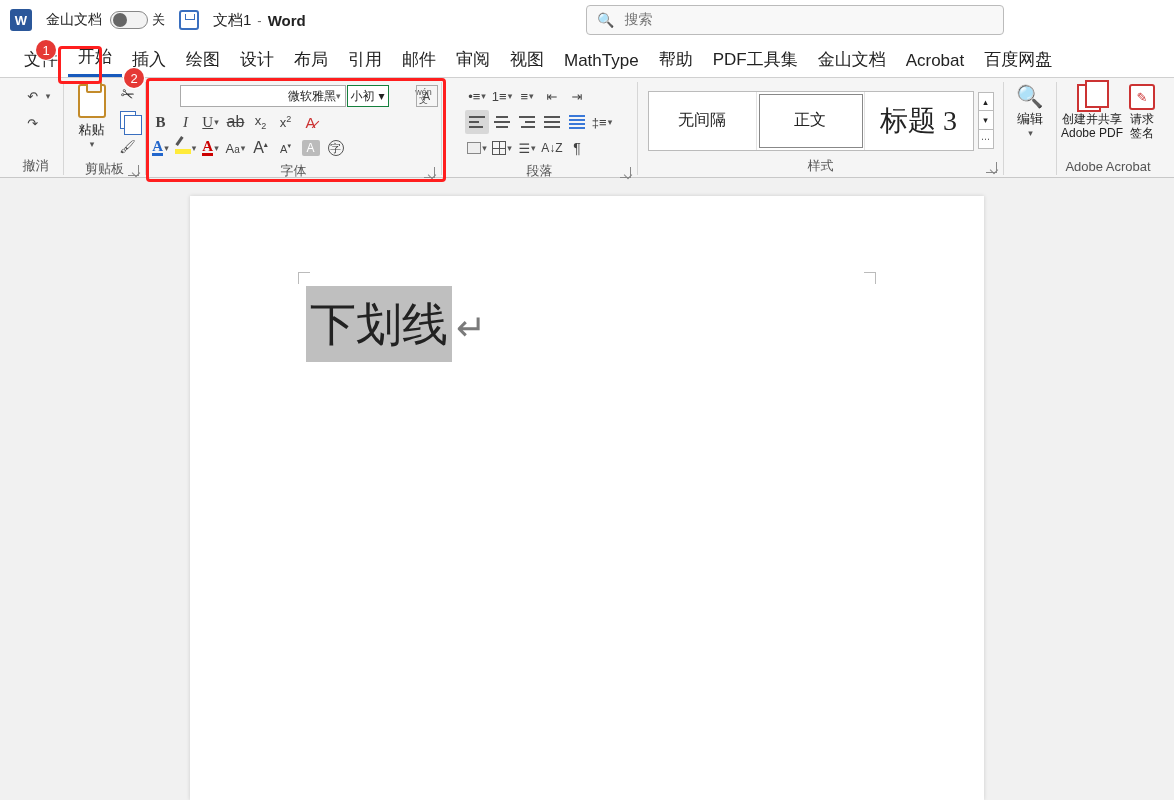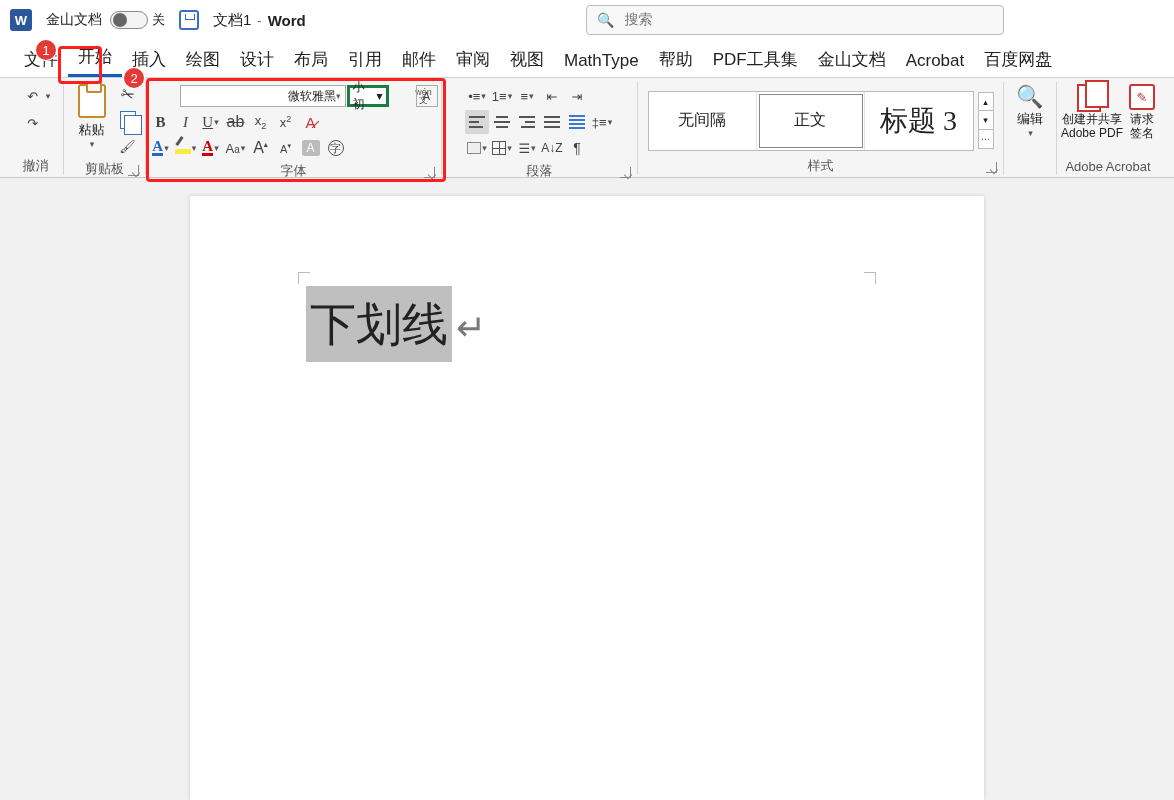--- a/index.html
+++ b/index.html
@@ -102,21 +102,21 @@
 
   
   .font-body{ display:flex; flex-direction:column; gap:2px; padding-top:2px;}
   .font-row{ display:flex; align-items:center; gap:1px;}
   .fontname-input{
     width:166px; height:22px; border:1px solid #aaa; background:#fff;
     font-size:12px; padding:0 4px; display:flex;align-items:center;justify-content:flex-end;margin-left:31px;
   }
   .fontname-input .dd{ font-size:9px;color:#666;}
   .fontsize-input{
-    width:42px;height:22px;border:3px solid #15803d;background:#fff;font-size:12px;
+    width:42px;height:22px;border:1px solid #15803d;background:#fff;font-size:12px;
     padding:0 3px;display:flex;align-items:center;justify-content:space-between;
   }
   .sq{ width:22px;height:22px;border:1px solid #aaa;display:flex;align-items:center;justify-content:center;font-size:11px;}
   .wen{ font-size:9px; line-height:8px; text-align:center; color:#555;margin-left:44px;}
 
   .bold{font-weight:bold;font-family:serif;font-size:15px;}
   .ital{font-style:italic;font-family:serif;font-size:15px;}
   .under{font-family:serif;font-size:15px;text-decoration:underline;}
   .strike{font-size:16px;text-decoration:line-through;}
   .subsc{font-size:13px;} .subsc sub{font-size:9px;}

